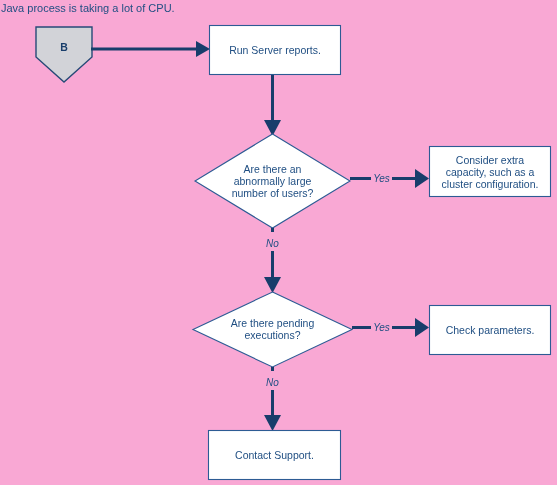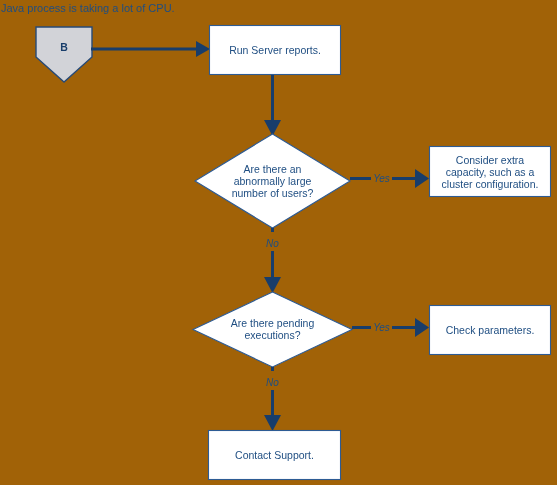--- a/index.html
+++ b/index.html
@@ -8,21 +8,21 @@
     padding: 0;
     background: #ffffff;
   }
   body {
     font-family: "Liberation Sans", sans-serif;
   }
   #canvas {
     position: relative;
     width: 557px;
     height: 485px;
-    background: #a16207;
+    background: #f9a8d4;
     overflow: hidden;
   }
   #flow-svg {
     position: absolute;
     left: 0;
     top: 0;
     width: 557px;
     height: 485px;
   }
   .node-text {

